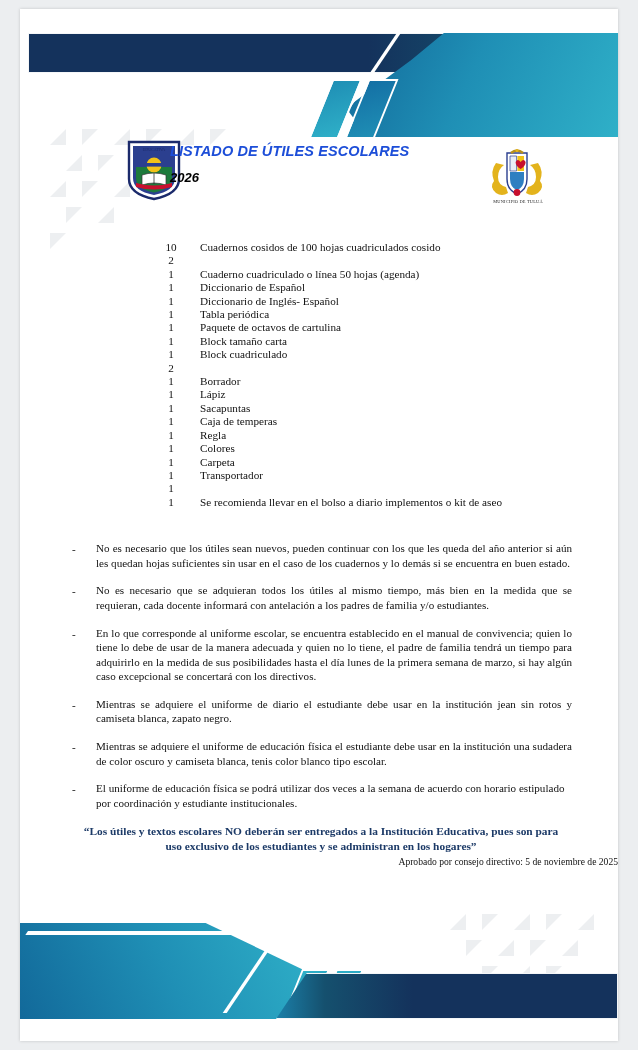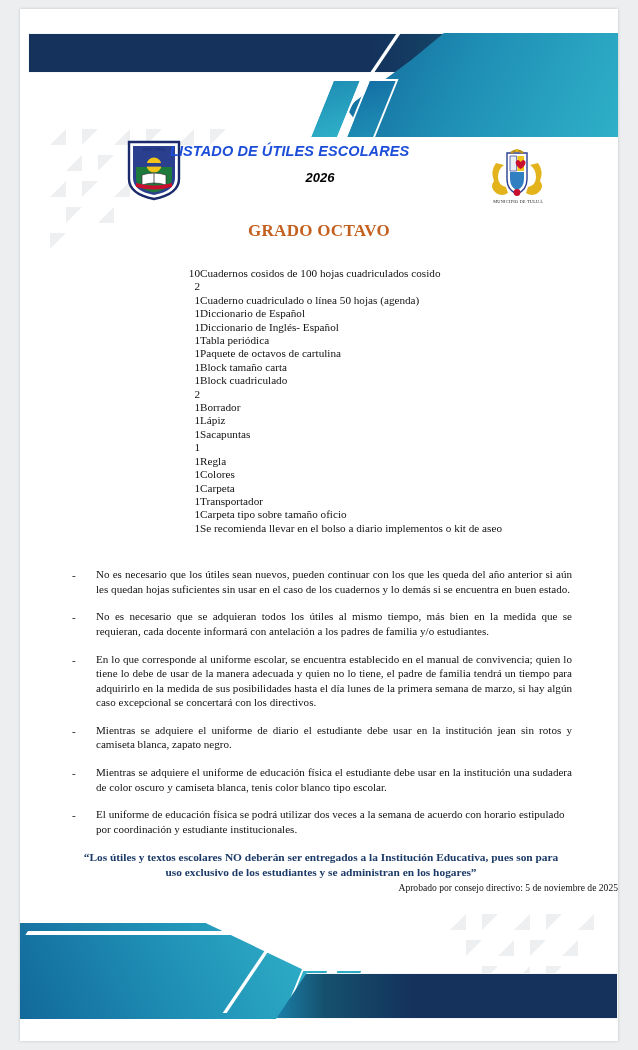--- a/index.html
+++ b/index.html
@@ -163,21 +163,21 @@
     font-weight: bold;
     font-style: italic;
     font-size: 14.5px;
     color: #1d4ed8;
     letter-spacing: 0.1px;
   }
   .doc-year {
     position: absolute;
     left: 150px; top: 33px;
     width: 300px;
-    text-align: center;
+    text-align: left;
     font-family: "Liberation Sans", sans-serif;
     font-weight: bold;
     font-style: italic;
     font-size: 13px;
     color: #000000;
   }
 
   .grade {
     margin-top: 6px;
     text-align: center;
@@ -194,21 +194,21 @@
     padding-left: 114px;
   }
   .sup-row {
     display: flex;
     line-height: 13.4px;
     font-size: 11.2px;
     color: #111111;
   }
   .sup-qty {
     width: 58px;
-    text-align: right;
+    text-align: center;
     padding-left: 8px;
     flex: 0 0 58px;
   }
   .sup-name { flex: 1 1 auto; }
 
   
   .notes {
     margin-top: 32px;
     padding-left: 52px;
     padding-right: 46px;
@@ -326,21 +326,20 @@
         <path d="M31.4 9 H38 V24 H31.4 Z" fill="#f2c318"></path>
         <path d="M31 14 q3-4 5 0 q0 4-5 7 q-5-3-5-7 q2-4 5 0Z" transform="translate(3.6,1)" fill="#c8102e"></path>
         <path d="M24 25 H38 V32 Q38 40 31 43.5 Q24 40 24 32 Z" fill="#2f7fc1"></path>
         <path d="M25 6 q6-5 12 0" fill="none" stroke="#b8901a" stroke-width="2.6"></path>
         <circle cx="31" cy="3.6" r="1.6" fill="#e3b31c"></circle>
         <circle cx="31" cy="45.5" r="3.4" fill="#c8102e"></circle>
       </svg>
       <div class="crest-town-label">MUNICIPIO DE TULUÁ</div>
     </div>
 
-    <div class="grade">GRADO OCTAVO</div>
 
     <div class="supplies" id="supplies-list">
         <div class="sup-row">
           <div class="sup-qty">10</div>
           <div class="sup-name">Cuadernos cosidos de 100 hojas cuadriculados cosido</div>
         </div>
         <div class="sup-row">
           <div class="sup-qty">2</div>
         </div>
         <div class="sup-row">
@@ -381,40 +380,40 @@
         <div class="sup-row">
           <div class="sup-qty">1</div>
           <div class="sup-name">Lápiz</div>
         </div>
         <div class="sup-row">
           <div class="sup-qty">1</div>
           <div class="sup-name">Sacapuntas</div>
         </div>
         <div class="sup-row">
           <div class="sup-qty">1</div>
+          <div class="sup-name">Caja de temperas</div>
         </div>
         <div class="sup-row">
           <div class="sup-qty">1</div>
           <div class="sup-name">Regla</div>
         </div>
         <div class="sup-row">
           <div class="sup-qty">1</div>
           <div class="sup-name">Colores</div>
         </div>
         <div class="sup-row">
           <div class="sup-qty">1</div>
           <div class="sup-name">Carpeta</div>
         </div>
         <div class="sup-row">
           <div class="sup-qty">1</div>
           <div class="sup-name">Transportador</div>
         </div>
         <div class="sup-row">
           <div class="sup-qty">1</div>
-          <div class="sup-name">Carpeta tipo sobre tamaño oficio</div>
         </div>
         <div class="sup-row">
           <div class="sup-qty">1</div>
           <div class="sup-name">Se recomienda llevar en el bolso a diario implementos o kit de aseo</div>
         </div>
       </div>
 
     <div class="notes" id="notes-list">
         <div class="note">
           <div class="note-dash">-</div>

